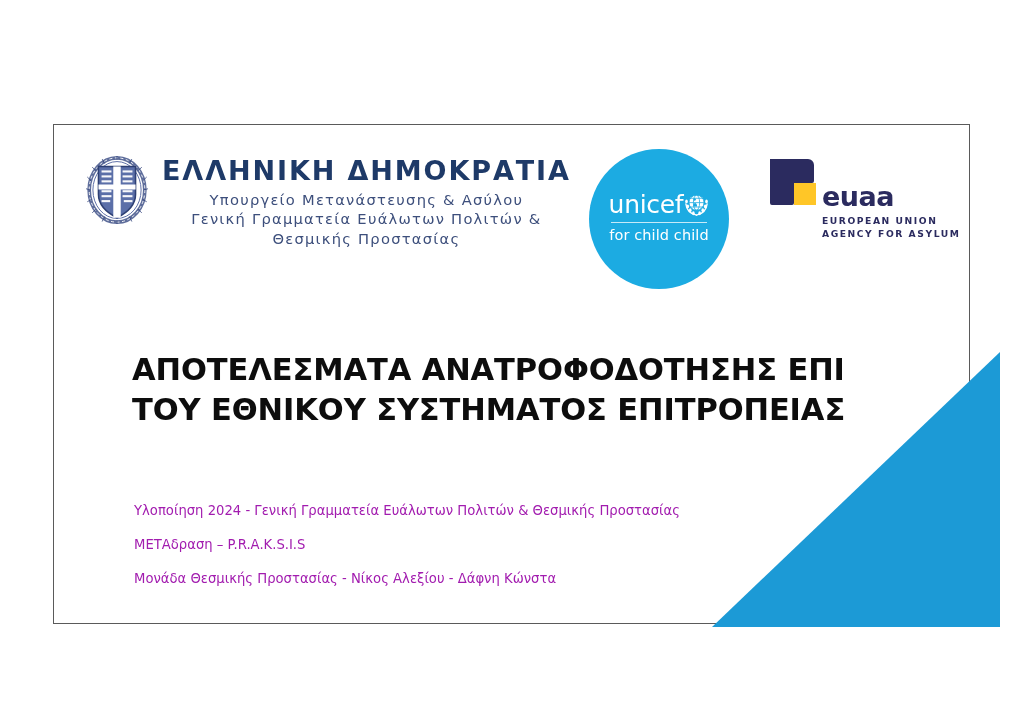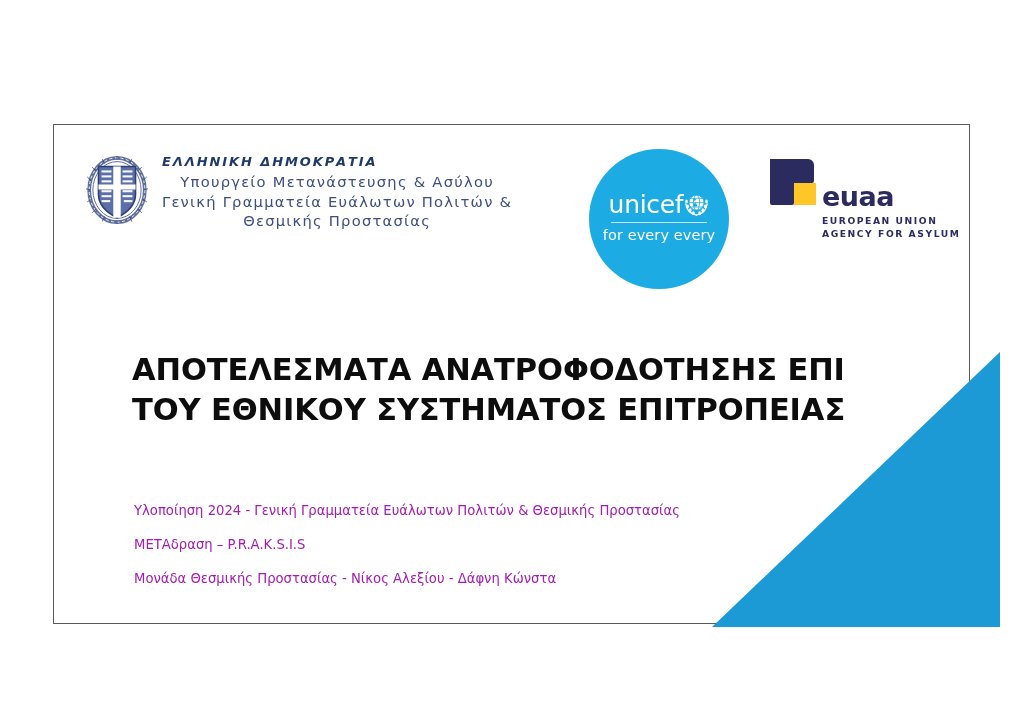--- a/index.html
+++ b/index.html
@@ -61,25 +61,24 @@
     flex: 0 0 auto;
     margin-top: 4px;
   }
   #greek-text {
     margin-left: 14px;
     padding-top: 2px;
   }
   .gr-line1 {
     color: #1e3a68;
     font-weight: bold;
-    font-size: 13px;
+    font-size: 27px;
     letter-spacing: 1.9px;
     line-height: 1.25;
     white-space: nowrap;
-    font-style: italic;
   }
   .gr-line2, .gr-line3, .gr-line4 {
     color: #3d4f7c;
     font-size: 14.7px;
     letter-spacing: 1.25px;
     line-height: 1.32;
     white-space: nowrap;
     text-align: center;
   }
   .gr-line2 { margin-top: 2px; }
@@ -285,21 +284,21 @@
             <line x1="8" y1="17" x2="32" y2="17"></line>
             <path d="M10 10 H30"></path>
               <path d="M10 24 H30"></path>
           </g>
 
           <path d="M17 14 a2.1 2.1 0 1 1 0.05 0 Z" fill="#1CABE2"></path>
           <path d="M14.5 23 c0-3.2 1.5-5.4 3.2-5.4 c1.8 0 3.2 2.2 3.2 5.4 Z" fill="#1CABE2"></path>
         </svg>
       </div>
       <div id="unicef-divider"></div>
-      <div id="unicef-tagline">for every every</div>
+      <div id="unicef-tagline">for child child</div>
     </div>
 
     <div id="euaa-logo">
       <div id="euaa-mark-row">
         <svg id="euaa-mark" viewBox="0 0 54 54">
           <path d="M4 4 H42 a6 6 0 0 1 6 6 V26 a2 2 0 0 1 -2 2 H28 V48 a2 2 0 0 1 -2 2 H6 a2 2 0 0 1 -2 -2 Z" fill="#2B2B5F"></path>
           <rect x="28" y="28" width="22" height="22" fill="#FFC627"></rect>
         </svg>
         <span id="euaa-word">euaa</span>
       </div>

